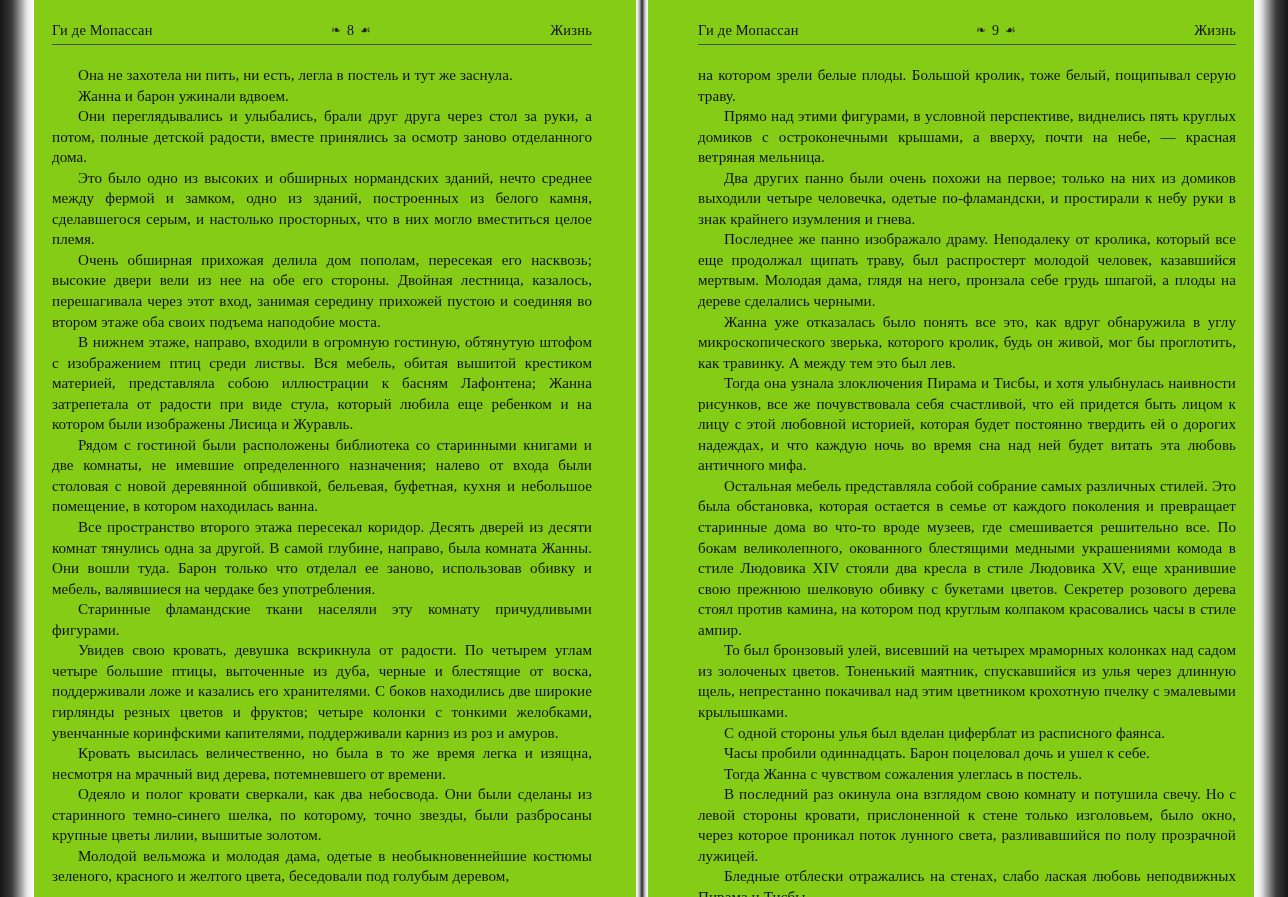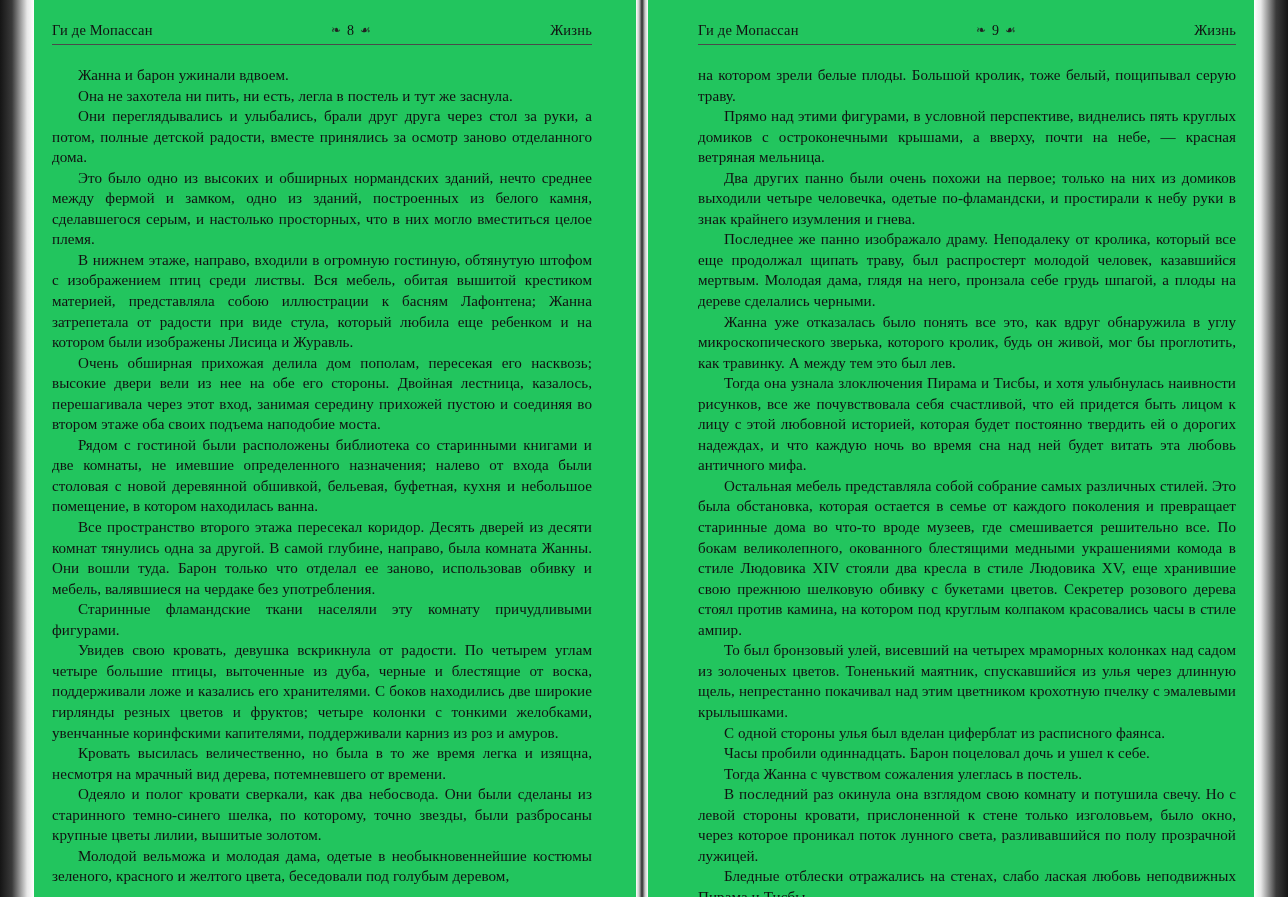--- a/index.html
+++ b/index.html
@@ -4,21 +4,21 @@
 <style>
   html, body {
     margin: 0;
     padding: 0;
     background: #1c1c1c;
   }
   .page-spread {
     position: relative;
     width: 1288px;
     height: 897px;
-    background: #22c55e;
+    background: #84cc16;
     overflow: hidden;
     font-family: "Liberation Serif", "DejaVu Serif", serif;
     color: #111111;
   }
   .gutter {
     position: absolute;
     top: 0;
     bottom: 0;
     left: 636px;
     width: 12px;
@@ -107,26 +107,26 @@
 
   <div class="page left">
     <div class="running-head">
       <span class="rh-author">Ги де Мопассан</span>
       <span class="rh-center">
         <span class="rh-orn">❧</span><span>8</span><span class="rh-orn">☙</span>
       </span>
       <span class="rh-title">Жизнь</span>
     </div>
     <div class="body-text">
+      <p>Она не захотела ни пить, ни есть, легла в постель и тут же заснула.</p>
       <p>Жанна и барон ужинали вдвоем.</p>
-      <p>Она не захотела ни пить, ни есть, легла в постель и тут же заснула.</p>
       <p>Они переглядывались и улыбались, брали друг друга через стол за руки, а потом, полные детской радости, вместе принялись за осмотр заново отделанного дома.</p>
       <p>Это было одно из высоких и обширных нормандских зданий, нечто среднее между фермой и замком, одно из зданий, построенных из белого камня, сделавшегося серым, и настолько просторных, что в них могло вместиться целое племя.</p>
+      <p>Очень обширная прихожая делила дом пополам, пересекая его насквозь; высокие двери вели из нее на обе его стороны. Двойная лестница, казалось, перешагивала через этот вход, занимая середину прихожей пустою и соединяя во втором этаже оба своих подъема наподобие моста.</p>
       <p>В нижнем этаже, направо, входили в огромную гостиную, обтянутую штофом с изображением птиц среди листвы. Вся мебель, обитая вышитой крестиком материей, представляла собою иллюстрации к басням Лафонтена; Жанна затрепетала от радости при виде стула, который любила еще ребенком и на котором были изображены Лисица и Журавль.</p>
-      <p>Очень обширная прихожая делила дом пополам, пересекая его насквозь; высокие двери вели из нее на обе его стороны. Двойная лестница, казалось, перешагивала через этот вход, занимая середину прихожей пустою и соединяя во втором этаже оба своих подъема наподобие моста.</p>
       <p>Рядом с гостиной были расположены библиотека со старинными книгами и две комнаты, не имевшие определенного назначения; налево от входа были столовая с новой деревянной обшивкой, бельевая, буфетная, кухня и небольшое помещение, в котором находилась ванна.</p>
       <p>Все пространство второго этажа пересекал коридор. Десять дверей из десяти комнат тянулись одна за другой. В самой глубине, направо, была комната Жанны. Они вошли туда. Барон только что отделал ее заново, использовав обивку и мебель, валявшиеся на чердаке без употребления.</p>
       <p>Старинные фламандские ткани населяли эту комнату причудливыми фигурами.</p>
       <p>Увидев свою кровать, девушка вскрикнула от радости. По четырем углам четыре большие птицы, выточенные из дуба, черные и блестящие от воска, поддерживали ложе и казались его хранителями. С боков находились две широкие гирлянды резных цветов и фруктов; четыре колонки с тонкими желобками, увенчанные коринфскими капителями, поддерживали карниз из роз и амуров.</p>
       <p>Кровать высилась величественно, но была в то же время легка и изящна, несмотря на мрачный вид дерева, потемневшего от времени.</p>
       <p>Одеяло и полог кровати сверкали, как два небосвода. Они были сделаны из старинного темно-синего шелка, по которому, точно звезды, были разбросаны крупные цветы лилии, вышитые золотом.</p>
       <p>Молодой вельможа и молодая дама, одетые в необыкновеннейшие костюмы зеленого, красного и желтого цвета, беседовали под голубым деревом,</p>
     </div>
   </div>
 

